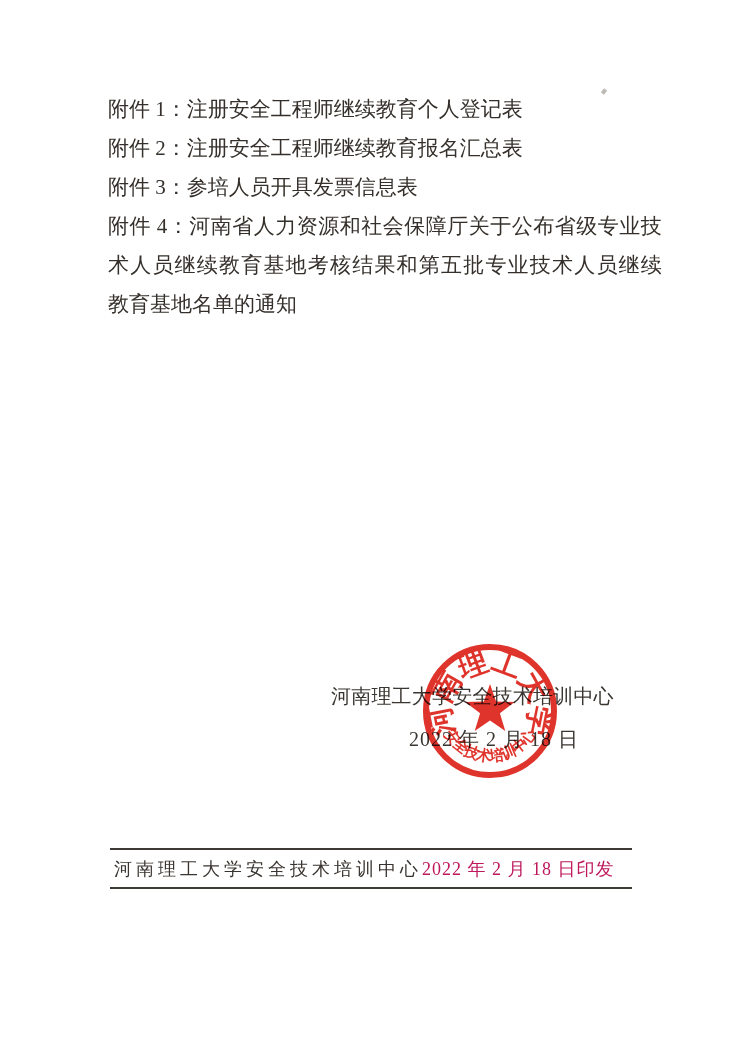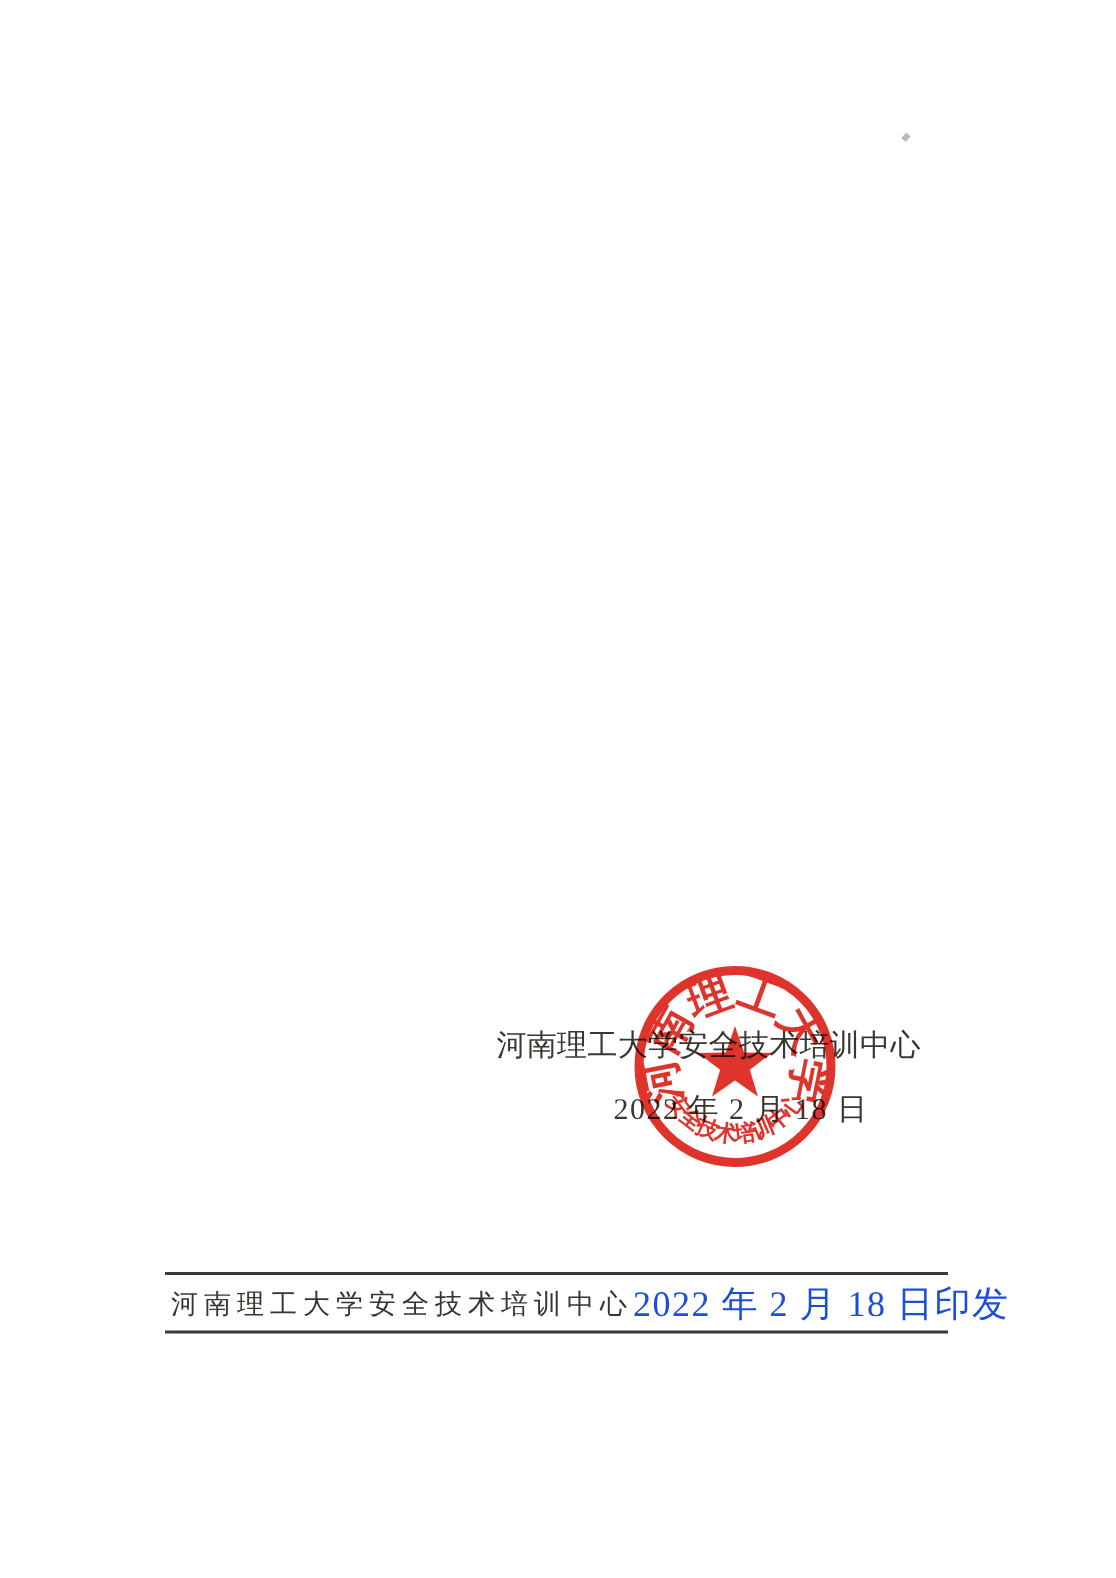--- a/index.html
+++ b/index.html
@@ -45,34 +45,42 @@
   
   .footer{
     position:absolute;left:110px;top:848px;width:522px;height:41px;
     border-top:2px solid #3d3a36;
     border-bottom:2px solid #3d3a36;
     display:flex;justify-content:space-between;align-items:center;
     padding:0 22px 0 4px;
     box-sizing:border-box;
   }
   .footer .issuer{font-size:18px;letter-spacing:4px;white-space:nowrap;color:#39342f;}
-  .footer .issue-date{font-size:24px;letter-spacing:1px;white-space:nowrap;color:#1d4ed8;}
+  .footer .issue-date{font-size:18px;letter-spacing:1px;white-space:nowrap;color:#be185d;}
   
   .speck{
     position:absolute;left:602px;top:89px;width:4px;height:5px;
     background:#9a948e;opacity:.65;transform:rotate(40deg);
   }
 </style>
 </head>
 <body>
 
 <div class="page">
 
   <div class="speck"></div>
 
+  <div class="attachments">
+    <div class="att-line">附件 1：注册安全工程师继续教育个人登记表</div>
+    <div class="att-line">附件 2：注册安全工程师继续教育报名汇总表</div>
+    <div class="att-line">附件 3：参培人员开具发票信息表</div>
+    <div class="att-line ls-a">附件 4：河南省人力资源和社会保障厅关于公布省级专业技</div>
+    <div class="att-line ls-b">术人员继续教育基地考核结果和第五批专业技术人员继续</div>
+    <div class="att-line">教育基地名单的通知</div>
+  </div>
 
   <div class="sig-org">河南理工大学安全技术培训中心</div>
   <div class="sig-date">2022 年 2 月 18 日</div>
 
   <svg class="seal" viewBox="0 0 160 160" xmlns="http://www.w3.org/2000/svg">
     <defs>
       <path id="sealTopArc" d="M 47.2,102.9 A 40,40 0 1 1 112.8,102.9" fill="none"></path>
       <path id="sealBottomArc" d="M 32.9,100 A 52,52 0 0 0 127.1,100" fill="none"></path>
     </defs>
     <circle cx="80" cy="80" r="64" fill="none" stroke="#dd2218" stroke-width="6"></circle>

